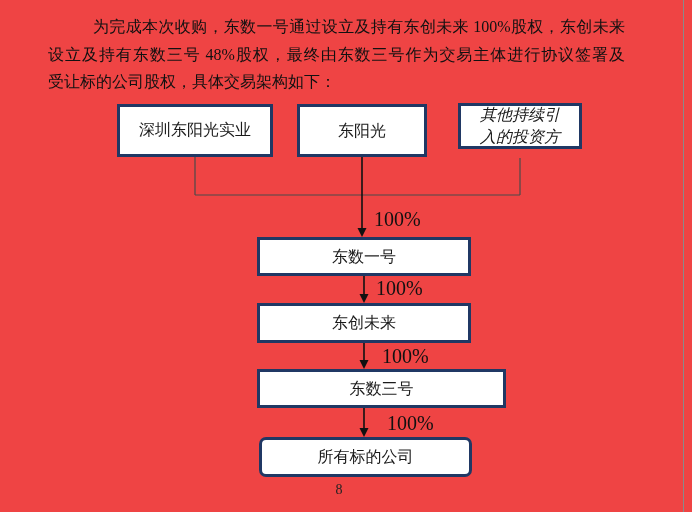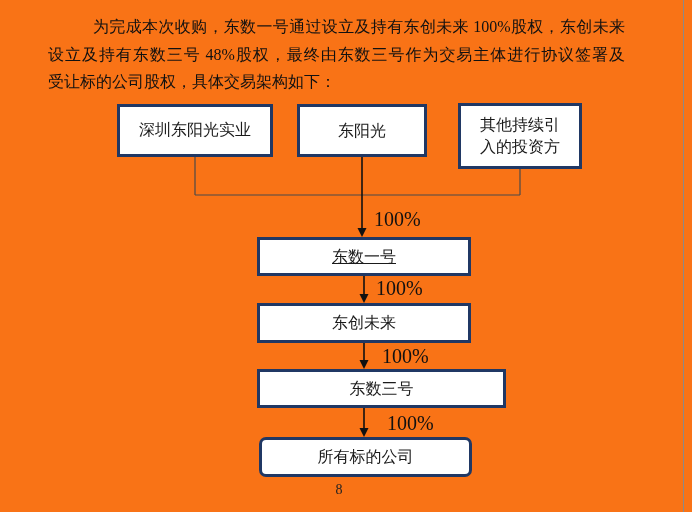--- a/index.html
+++ b/index.html
@@ -1,20 +1,20 @@
 <!DOCTYPE html>
 <html style="--box-border: #203864; --connector: #4a4a4a; --arrow: #111111;"><head>
 <meta charset="utf-8">
 <style>
   html, body { margin: 0; padding: 0; background: #ffffff; }
   .page {
     position: relative;
     width: 692px;
     height: 512px;
-    background: #f97316;
+    background: #ef4444;
     font-family: "Liberation Serif", "DejaVu Serif", serif;
     color: #1a1a1a;
     overflow: hidden;
   }
 
   
   .para {
     position: absolute;
     left: 48px;
     top: 13px;
@@ -36,22 +36,22 @@
     display: flex;
     align-items: center;
     justify-content: center;
     text-align: center;
     font-size: 16px;
     line-height: 22px;
     color: #1a1a1a;
   }
   .box-a { left: 117px; top: 104px; width: 156px; height: 53px; font-family: Liberation Mono, monospace; }
   .box-b { left: 297px; top: 104px; width: 130px; height: 53px; }
-  .box-c { left: 458px; top: 103px; width: 124px; height: 66px; padding: 0 17px; }
-  .box-d { left: 257px; top: 237px; width: 214px; height: 39px; text-decoration: underline; }
+  .box-c { left: 458px; top: 103px; width: 124px; height: 46px; padding: 0 17px; font-style: italic; }
+  .box-d { left: 257px; top: 237px; width: 214px; height: 39px; }
   .box-e { left: 257px; top: 303px; width: 214px; height: 40px; }
   .box-f { left: 257px; top: 369px; width: 249px; height: 39px; }
   .box-g { left: 259px; top: 437px; width: 213px; height: 40px; border-radius: 7px; }
 
   
   .connectors {
     position: absolute;
     left: 0; top: 0;
     width: 692px; height: 512px;
     pointer-events: none;

